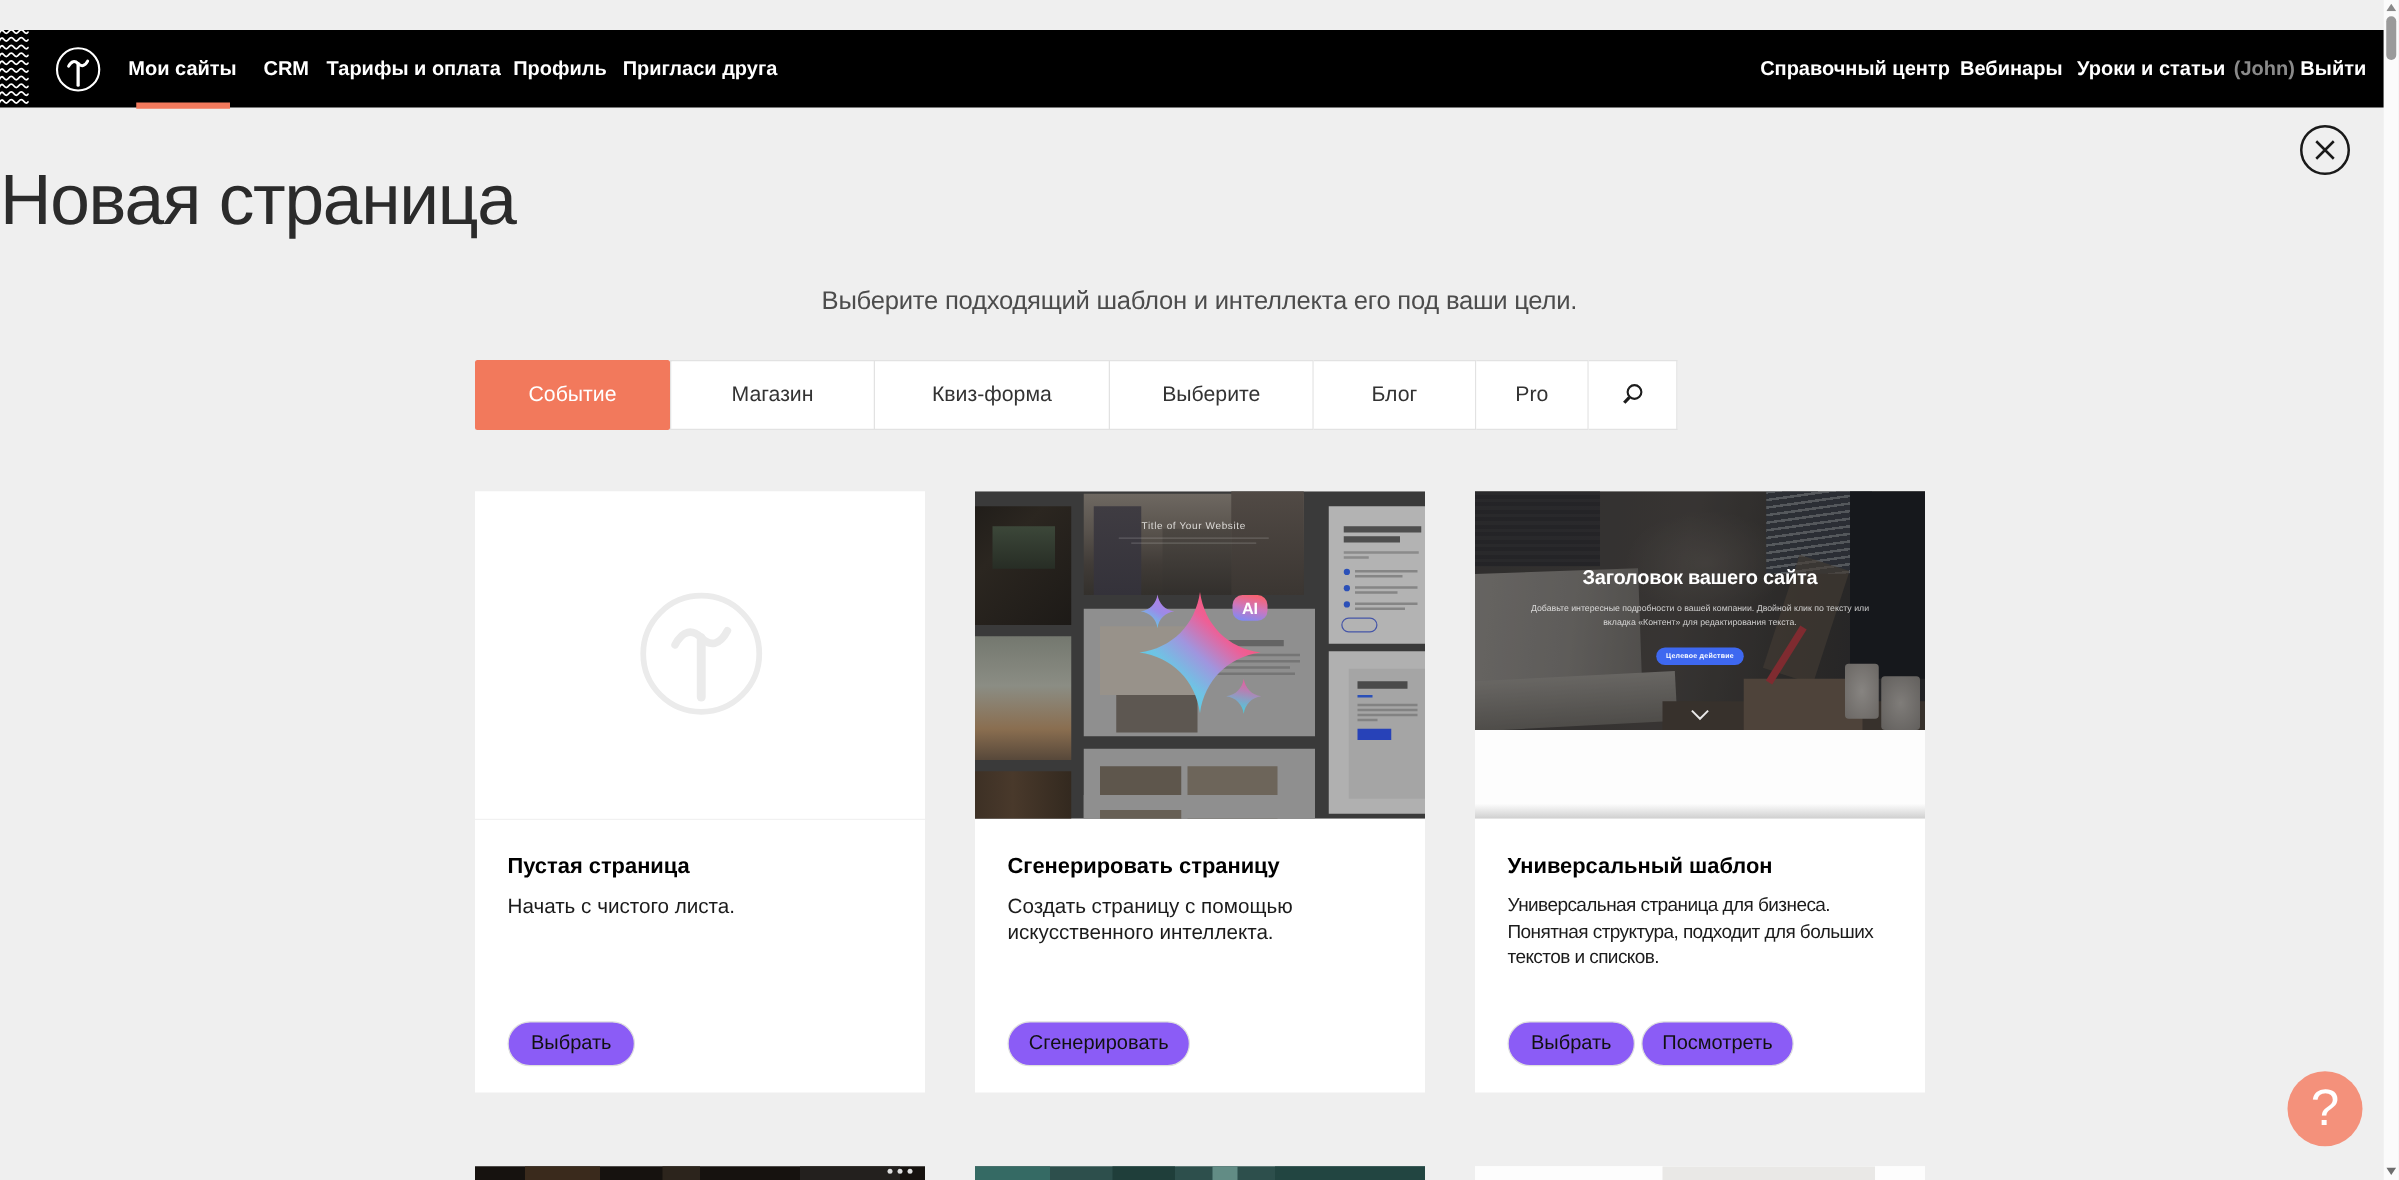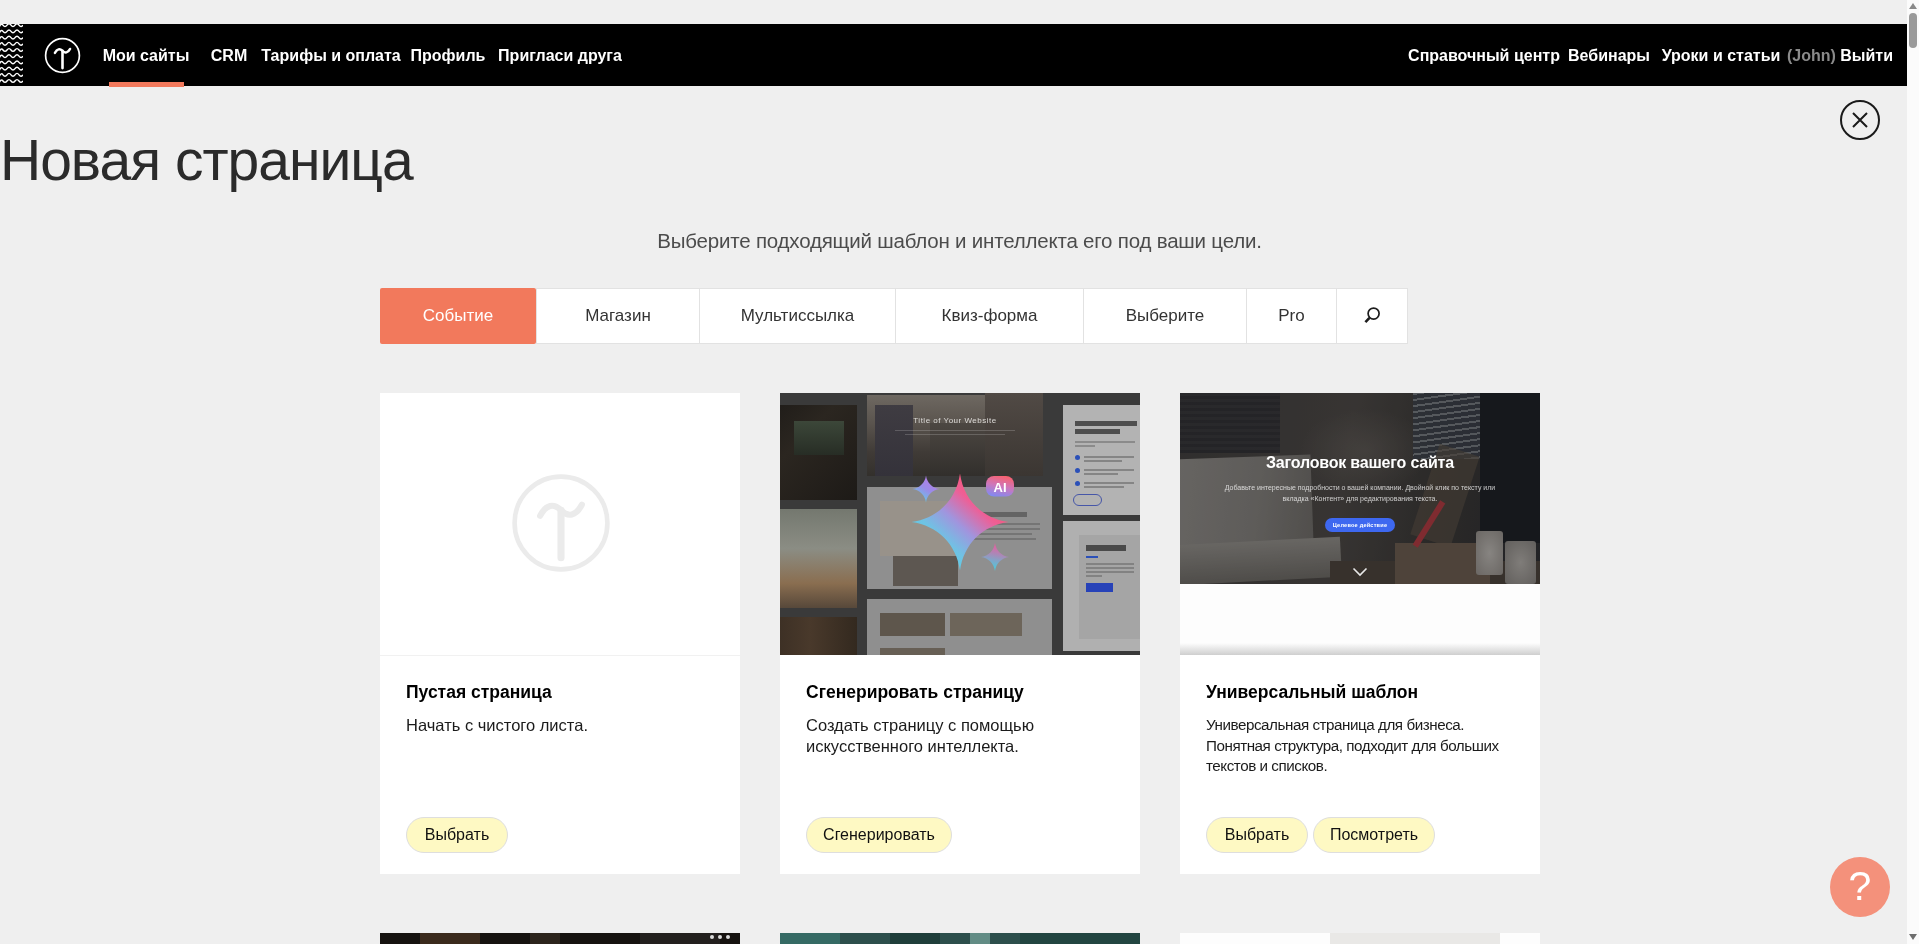--- a/index.html
+++ b/index.html
@@ -23,21 +23,21 @@
   .tab{box-sizing:border-box;background:#fff;border:1px solid #e2e2e2;border-left:none;
        color:#333;font-size:17px;display:flex;align-items:center;justify-content:center;}
   .tab.first{border-left:1px solid #e3e3e3;}
   .tab.active{background:#f2795c;border:none;color:#fff;border-radius:2px;}
   
   .card{position:absolute;top:393px;width:360px;height:481px;background:#fff;}
   .cimg{position:absolute;top:0;left:0;width:360px;height:262px;overflow:hidden;}
   .ctitle{position:absolute;left:26px;top:289px;font-size:17.5px;font-weight:bold;color:#000;}
   .cdesc{position:absolute;left:26px;top:322px;width:300px;font-size:16.5px;line-height:20.7px;color:#1b1b1b;}
   .cbtn{position:absolute;top:424px;height:34px;border:1px solid #dedede;border-radius:18px;
-        background:#fef9c3;font-size:16px;color:#111;display:flex;align-items:center;justify-content:center;
+        background:#8b5cf6;font-size:16px;color:#111;display:flex;align-items:center;justify-content:center;
         font-family:"Liberation Sans",sans-serif;}
   
   #help{position:absolute;left:1830px;top:857px;width:60px;height:60px;border-radius:50%;
         background:#f4917b;color:#fff;font-size:41px;text-align:center;line-height:58px;}
   
   #sb{position:absolute;right:0;top:0;width:12px;height:944px;background:#fbfbfb;}
   #sbthumb{position:absolute;left:2px;top:13px;width:8px;height:35px;border-radius:4px;background:#9a9a9a;}
 </style>
 </head>
 <body>
@@ -79,23 +79,23 @@
 <div id="h2">Выберите подходящий шаблон и интеллекта его под ваши цели.</div>
 
 <svg id="close" viewBox="0 0 40 40">
   <circle cx="20" cy="20" r="19" fill="none" stroke="#1a1a1a" stroke-width="2"></circle>
   <path d="M 13 13 L 27 27 M 27 13 L 13 27" stroke="#1a1a1a" stroke-width="2"></path>
 </svg>
 
 <div id="tabs">
   <div class="tab active" style="width:156px">Событие</div>
   <div class="tab first" style="width:164px">Магазин</div>
-  <div class="tab" style="width:196px">Мультиссылка</div>
   <div class="tab" style="width:188px">Квиз-форма</div>
   <div class="tab" style="width:163px">Выберите</div>
+  <div class="tab" style="width:130px">Блог</div>
   <div class="tab" style="width:90px">Pro</div>
   <div class="tab" style="width:71px">
     <svg width="20" height="20" viewBox="0 0 20 20">
         <circle cx="11.6" cy="7.6" r="5.5" fill="none" stroke="#1d1d1d" stroke-width="1.7"></circle>
         <path d="M 7.5 11.9 L 3.4 16.2" stroke="#1d1d1d" stroke-width="2.6"></path>
       </svg>
   </div>
 </div>
 
 <div class="card" style="left:380px">

